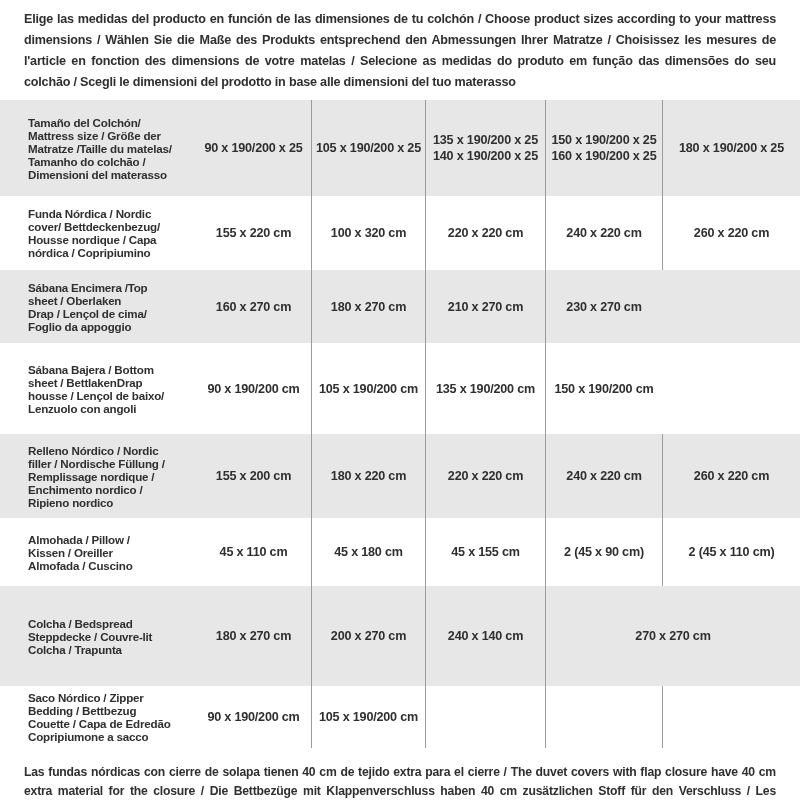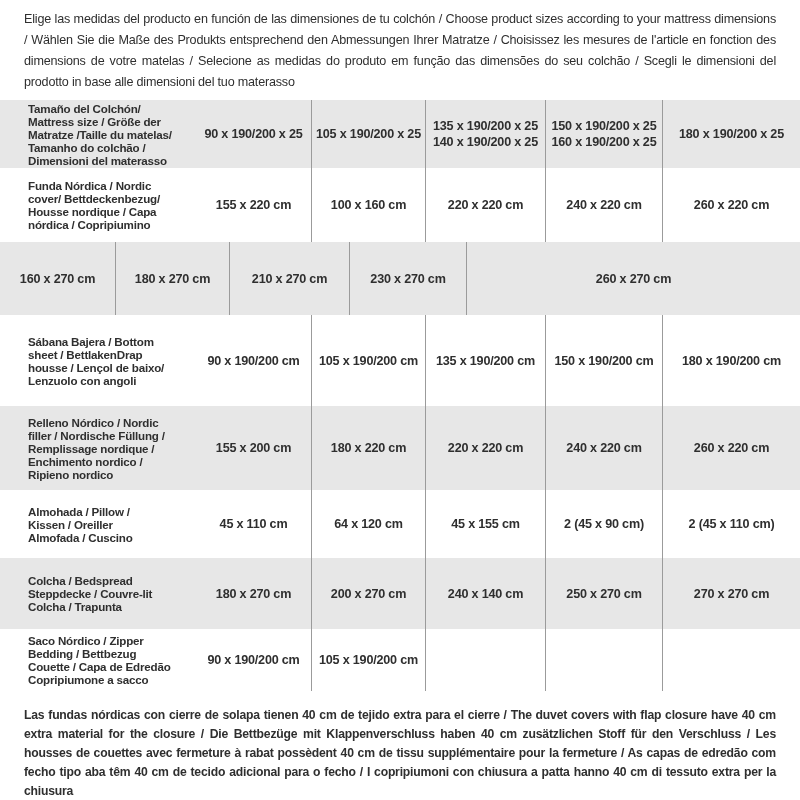--- a/index.html
+++ b/index.html
@@ -13,30 +13,30 @@
   body{
     width:800px;height:800px;overflow:hidden;
     font-family:"Liberation Sans","DejaVu Sans",sans-serif;
     color:var(--text);
     -webkit-font-smoothing:antialiased;
   }
   .page{width:800px;height:800px;position:relative;}
 
   .intro{
     margin:9px 24px 0 24px;
-    font-size:12.6px;font-weight:400;line-height:21px;
+    font-size:12.6px;font-weight:700;line-height:21px;
     letter-spacing:-0.2px;
     text-align:justify;
   }
 
   .size-table{margin-top:7px;width:800px;}
   .row{display:flex;width:800px;}
   .row.shade{background:var(--row-shade);}
-  .r0{height:68px}.r1{height:74px}.r2{height:73px}.r3{height:91px}
-  .r4{height:84px}.r5{height:68px}.r6{height:71px}.r7{height:62px}
+  .r0{height:96px}.r1{height:74px}.r2{height:73px}.r3{height:91px}
+  .r4{height:84px}.r5{height:68px}.r6{height:100px}.r7{height:62px}
 
   .cell{display:flex;align-items:center;font-weight:700;letter-spacing:-0.2px;}
   .label-cell{
     width:196px;padding-left:28px;
     font-size:11.6px;line-height:13px;
     white-space:pre-line;
   }
   .val{
     justify-content:center;text-align:center;
     font-size:12.6px;line-height:16px;
@@ -78,78 +78,79 @@
 160 x 190/200 x 25</div>
       <div class="cell val c5">180 x 190/200 x 25</div>
     </div>
 
     <div class="row r1">
       <div class="cell label-cell">Funda Nórdica /  Nordic
 cover/ Bettdeckenbezug/
 Housse nordique  / Capa
 nórdica / Copripiumino</div>
       <div class="cell val c1">155 x 220 cm</div>
-      <div class="cell val c2">100 x 160 cm</div>
+      <div class="cell val c2">100 x 320 cm</div>
       <div class="cell val c3">220 x 220 cm</div>
       <div class="cell val c4">240 x 220 cm</div>
       <div class="cell val c5">260 x 220 cm</div>
     </div>
 
     <div class="row shade r2">
+      <div class="cell label-cell">Sábana Encimera /Top
+sheet / Oberlaken
+Drap / Lençol de cima/
+Foglio da appoggio</div>
       <div class="cell val c1">160 x 270 cm</div>
       <div class="cell val c2">180 x 270 cm</div>
       <div class="cell val c3">210 x 270 cm</div>
       <div class="cell val c4">230 x 270 cm</div>
-      <div class="cell val c5">260 x 270 cm</div>
     </div>
 
     <div class="row r3">
       <div class="cell label-cell">Sábana Bajera / Bottom
 sheet / BettlakenDrap
 housse / Lençol de baixo/
 Lenzuolo con angoli</div>
       <div class="cell val c1">90 x 190/200 cm</div>
       <div class="cell val c2">105 x 190/200 cm</div>
       <div class="cell val c3">135 x 190/200 cm</div>
       <div class="cell val c4">150 x 190/200 cm</div>
-      <div class="cell val c5">180 x 190/200 cm</div>
     </div>
 
     <div class="row shade r4">
       <div class="cell label-cell">Relleno Nórdico / Nordic
 filler / Nordische Füllung /
 Remplissage nordique /
 Enchimento nordico /
 Ripieno nordico</div>
       <div class="cell val c1">155 x 200 cm</div>
       <div class="cell val c2">180 x 220 cm</div>
       <div class="cell val c3">220 x 220 cm</div>
       <div class="cell val c4">240 x 220 cm</div>
       <div class="cell val c5">260 x 220 cm</div>
     </div>
 
     <div class="row r5">
       <div class="cell label-cell">Almohada  / Pillow /
 Kissen / Oreiller
 Almofada / Cuscino</div>
       <div class="cell val c1">45 x 110 cm</div>
-      <div class="cell val c2">64 x 120 cm</div>
+      <div class="cell val c2">45 x 180 cm</div>
       <div class="cell val c3">45 x 155 cm</div>
       <div class="cell val c4">2 (45 x 90 cm)</div>
       <div class="cell val c5">2 (45 x 110 cm)</div>
     </div>
 
     <div class="row shade r6">
       <div class="cell label-cell">Colcha / Bedspread
 Steppdecke / Couvre-lit
 Colcha / Trapunta</div>
       <div class="cell val c1">180 x 270 cm</div>
       <div class="cell val c2">200 x 270 cm</div>
       <div class="cell val c3">240 x 140 cm</div>
-      <div class="cell val c4">250 x 270 cm</div>
       <div class="cell val c5">270 x 270 cm</div>
     </div>
 
     <div class="row r7">
       <div class="cell label-cell">Saco Nórdico / Zipper
 Bedding / Bettbezug
 Couette  / Capa de Edredão
 Copripiumone a sacco</div>
       <div class="cell val c1">90 x 190/200 cm</div>
       <div class="cell val c2">105 x 190/200 cm</div>

